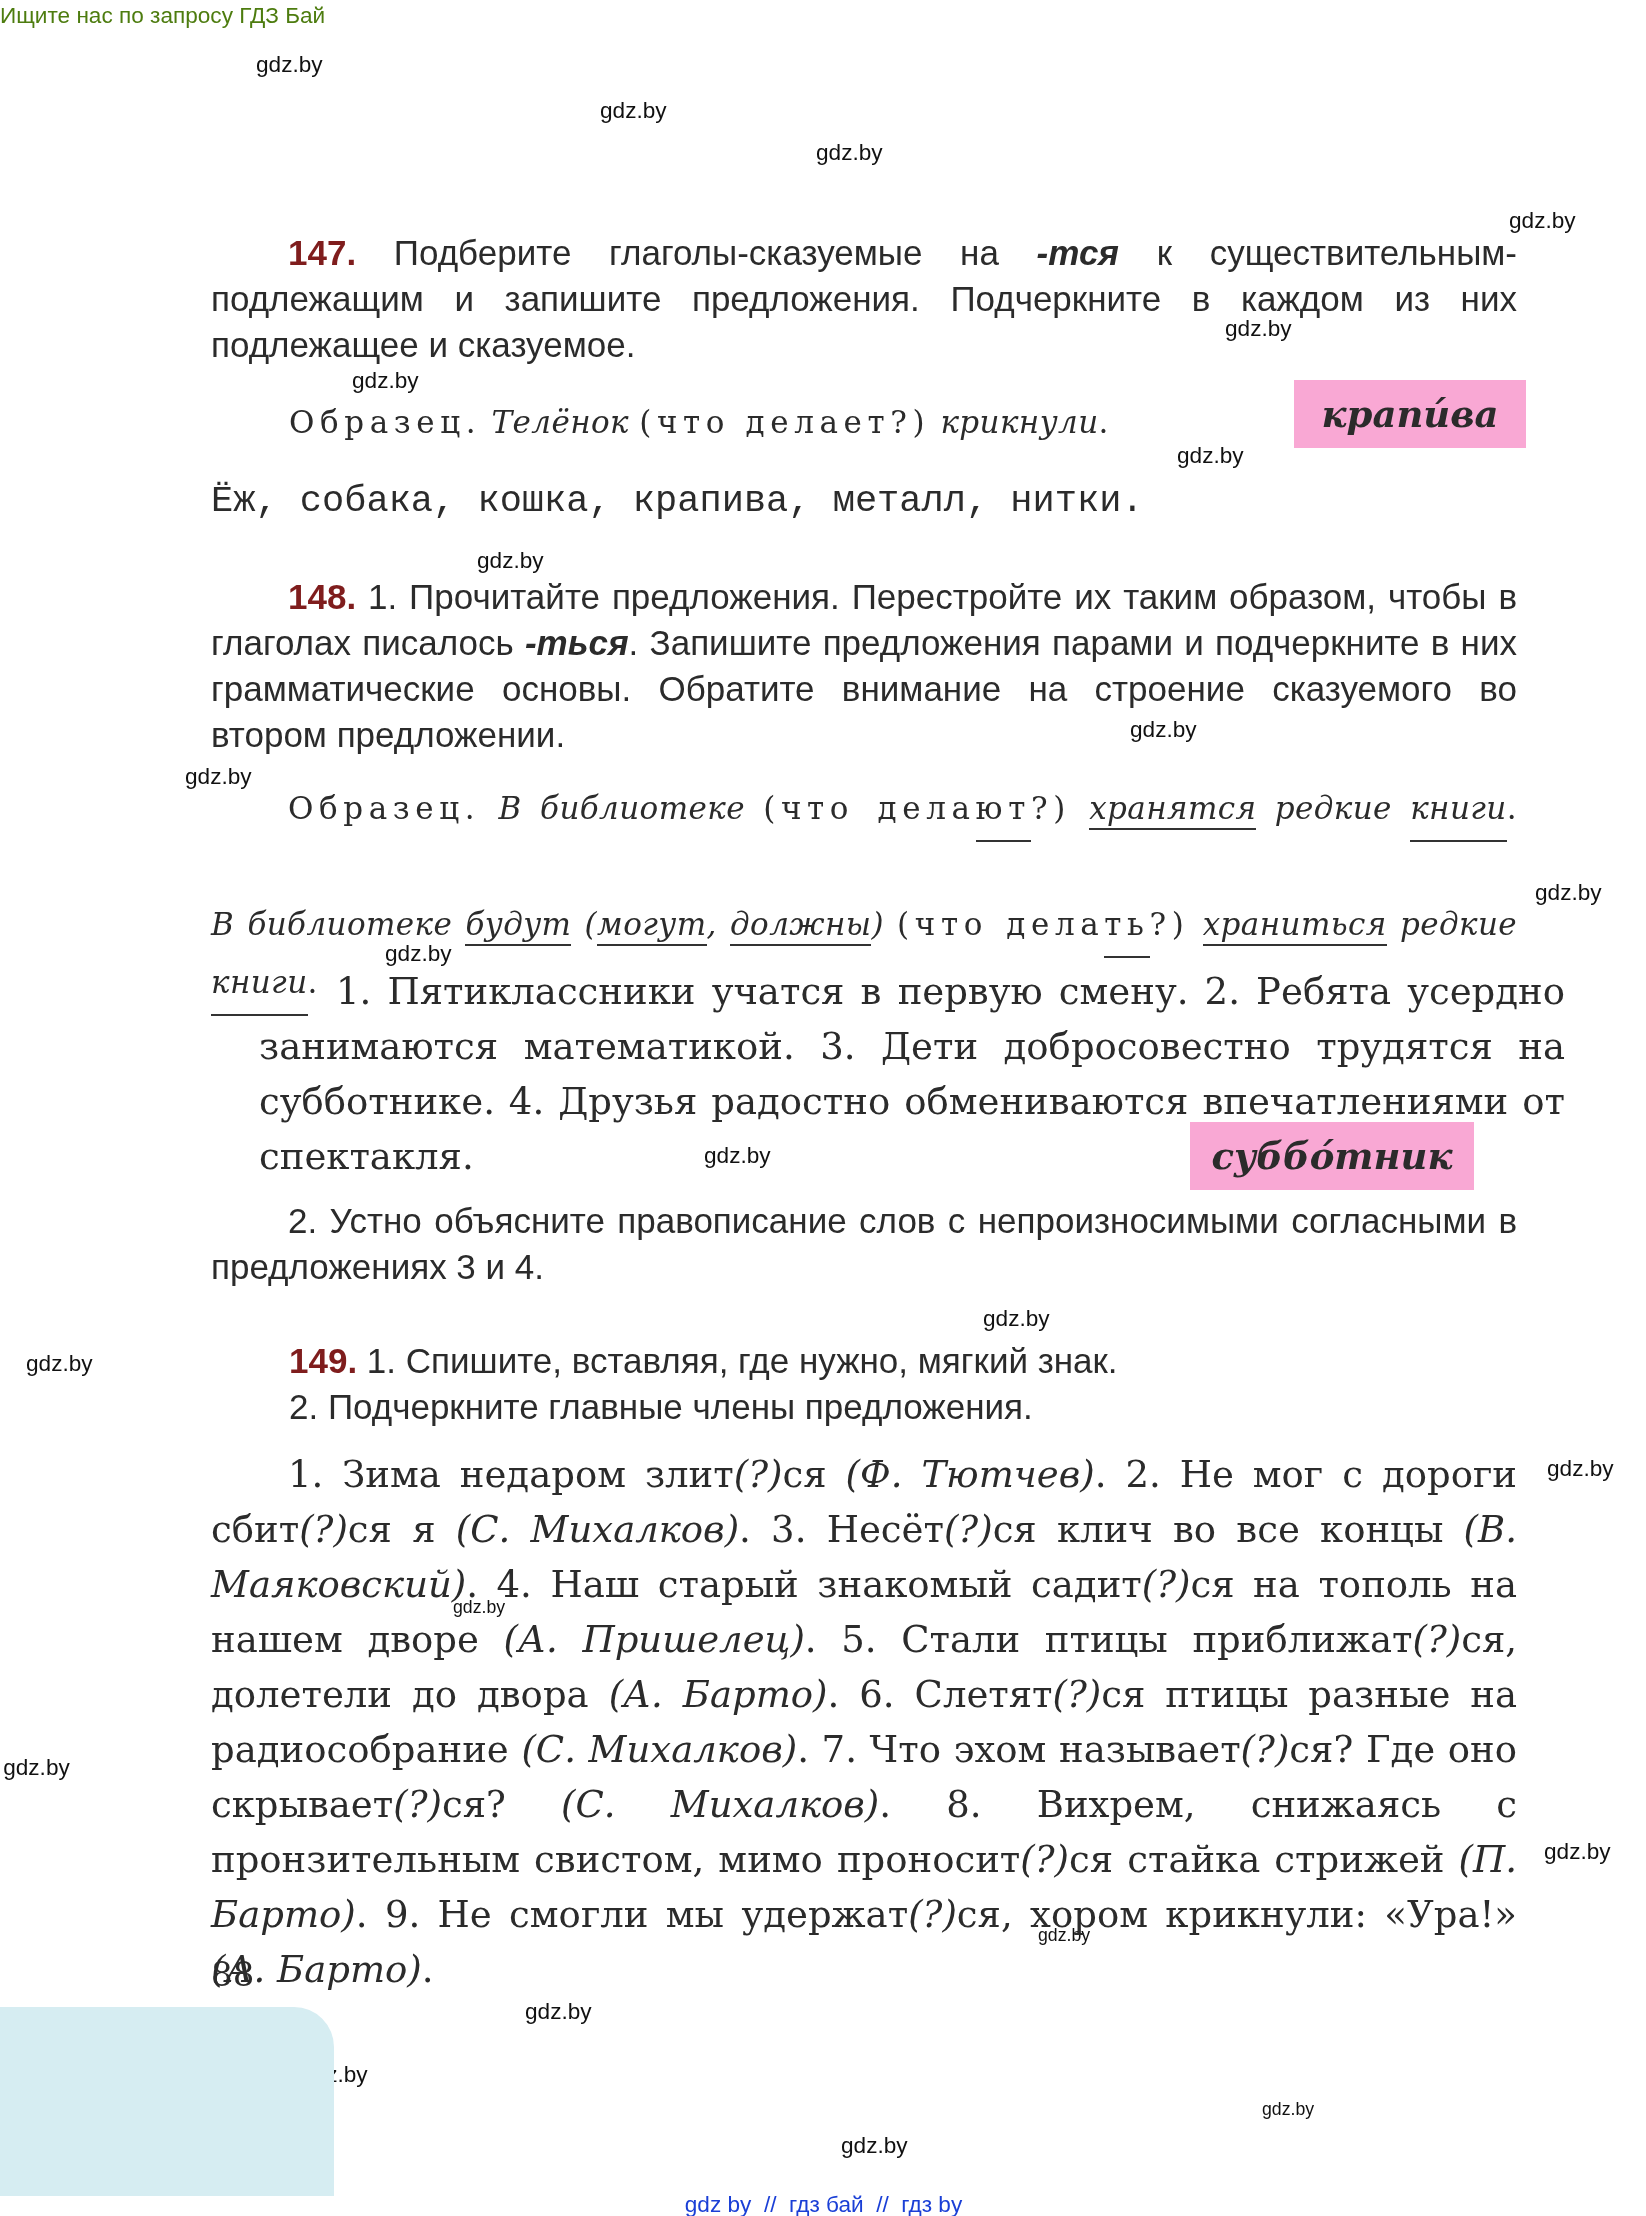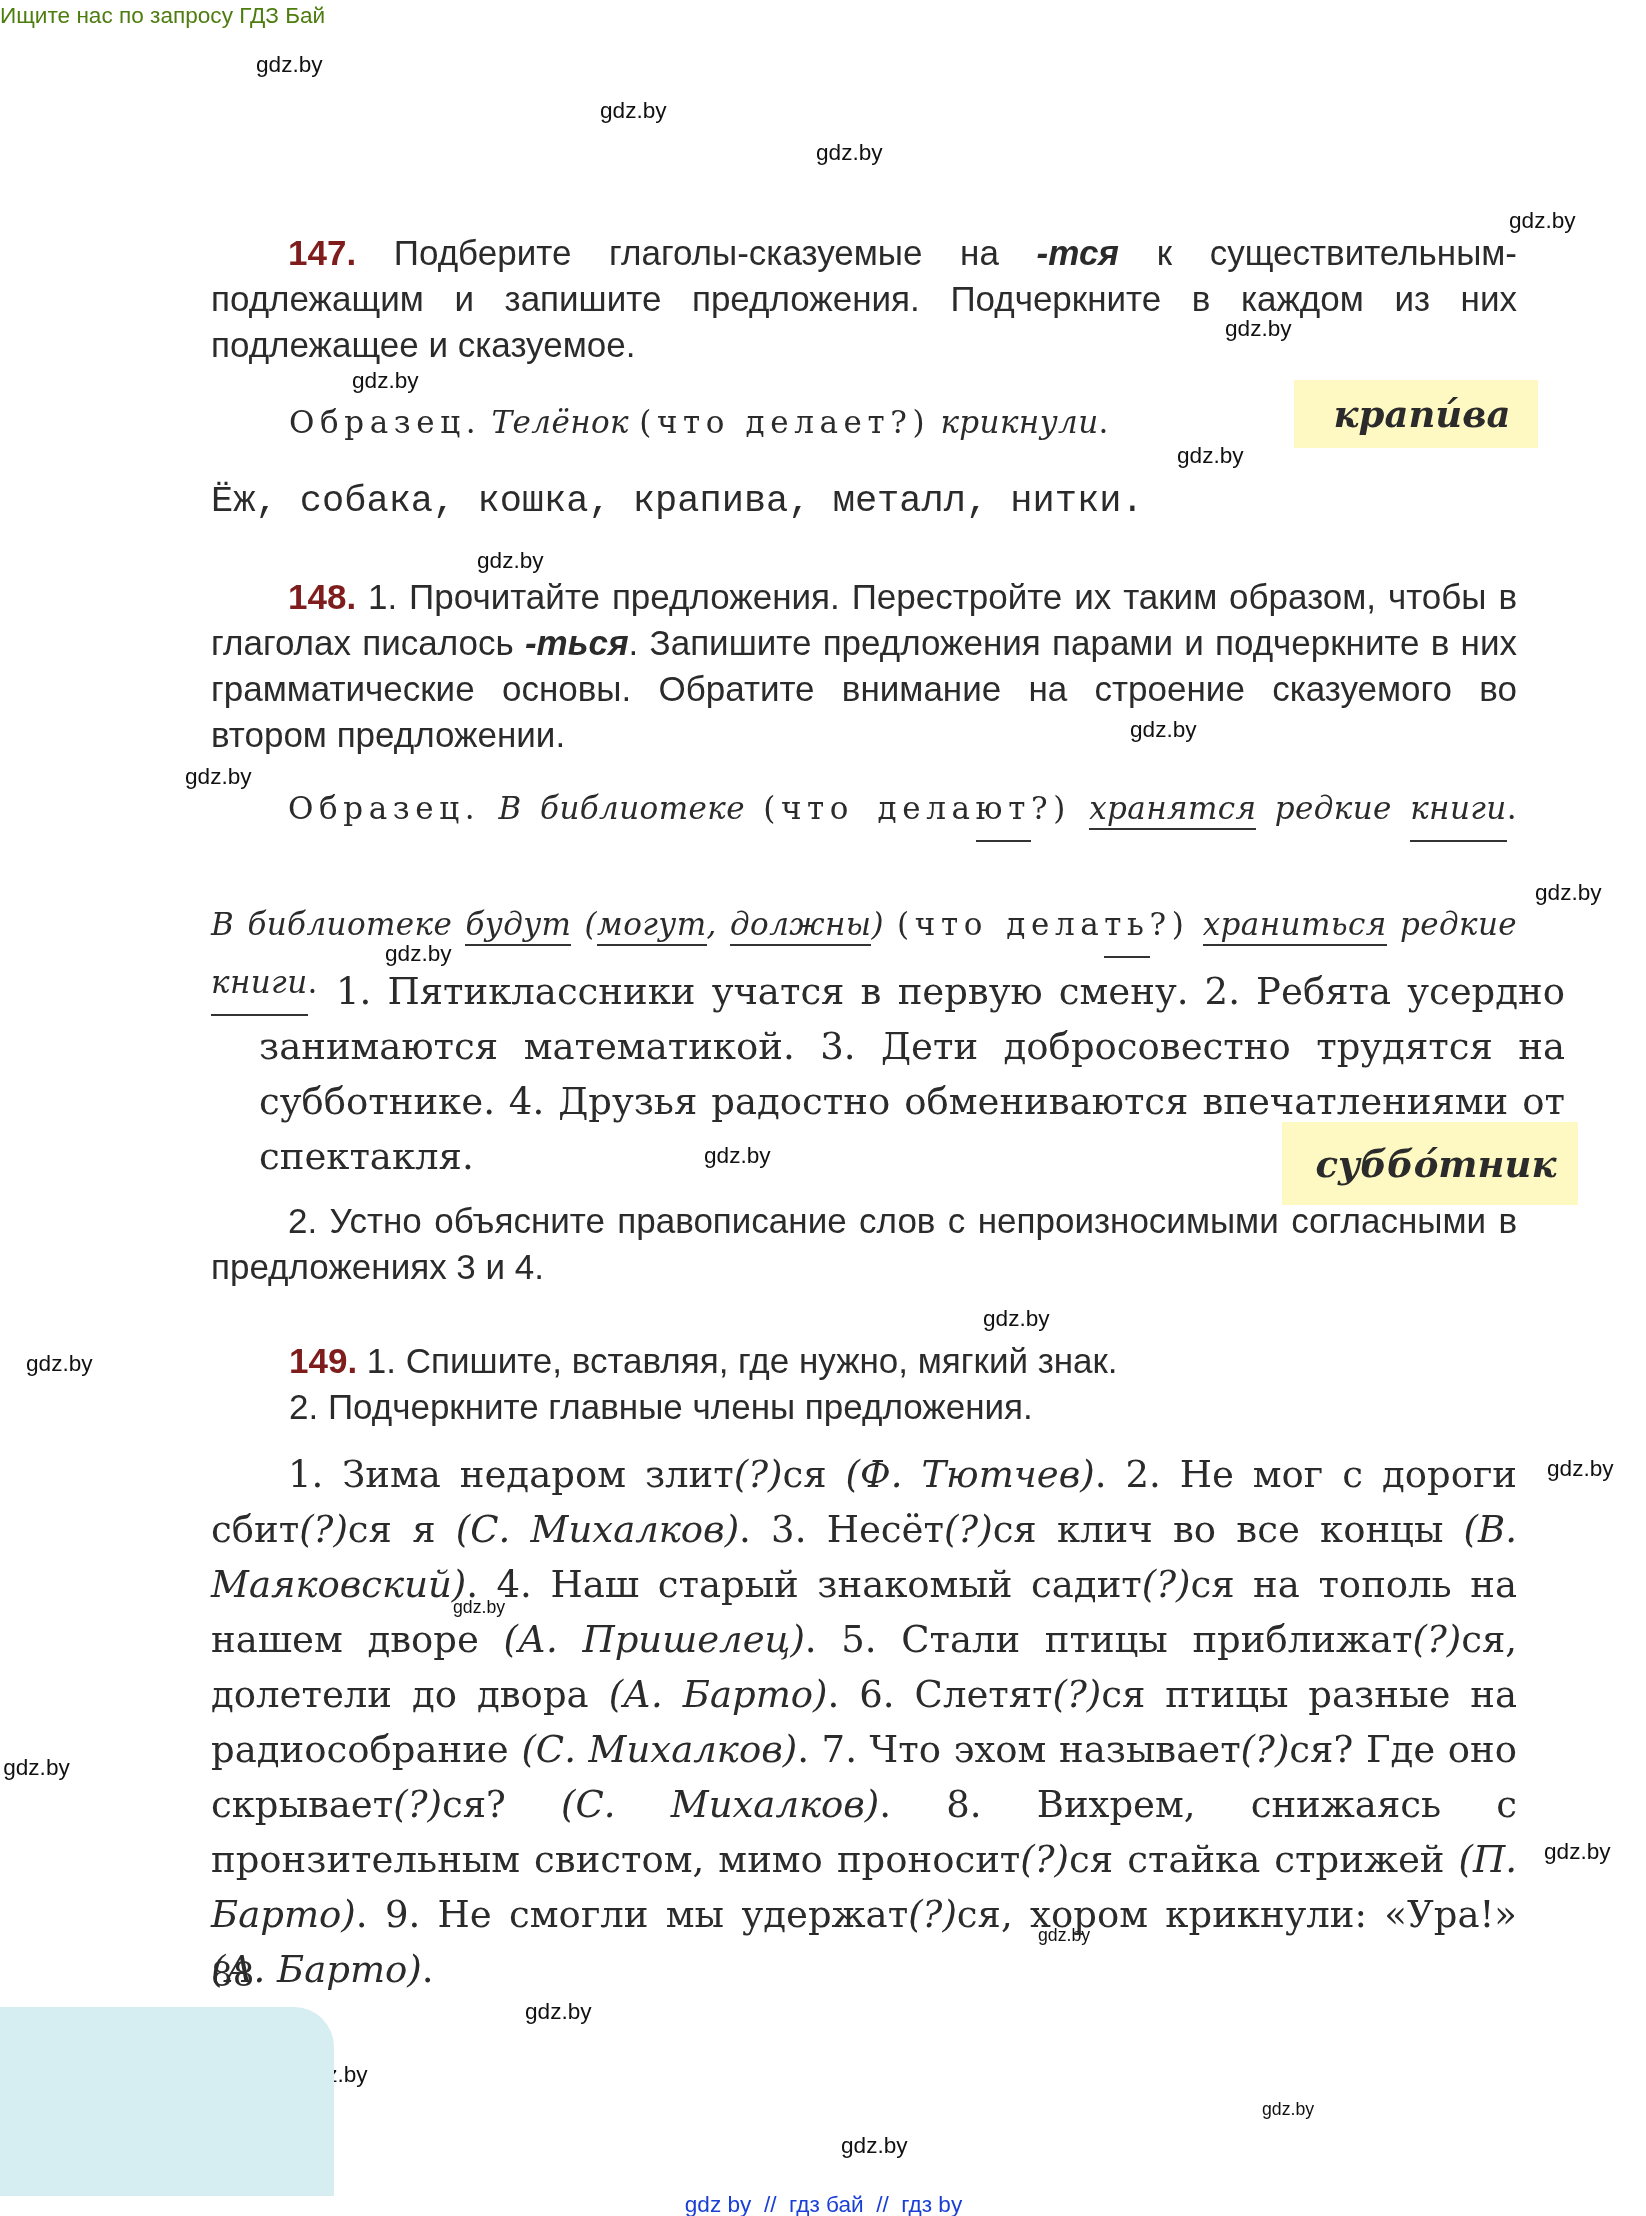--- a/index.html
+++ b/index.html
@@ -21,23 +21,23 @@
   .num { color: #7f1d1d; font-weight: bold; }
   .indent { text-indent: 77px; }
   .em-b { font-weight: bold; font-style: italic; }
   .sample { font-size: 31px; line-height: 58px; letter-spacing: 0.4px; }
   .spaced { letter-spacing: 5.6px; }
   .it { font-style: italic; }
   .u1 { border-bottom: 2.4px solid #333; padding-bottom: 14px; }
   .u2 { border-bottom: 2.4px double #333; padding-bottom: 1.6px; margin-top: 25px; }
   .body-serif { font-size: 37px; line-height: 55px; }
   .word-box {
-    position: absolute; background: #fef9c3;
+    position: absolute; background: #f9a8d4;
     font-family: "DejaVu Serif", serif; font-weight: bold; font-style: italic;
-    font-size: 37px; color: #2b2b2b; display: flex; align-items: center; justify-content: center; padding-left: 12px;
+    font-size: 37px; color: #2b2b2b; display: flex; align-items: center; justify-content: center;
   }
   .page-tab {
     left: 0; top: 2007px; width: 334px; height: 189px; background: #d6edf2;
     border-top-right-radius: 40px;
   }
   .page-num { left: 211px; top: 1954px; font-family: "DejaVu Serif", serif; font-size: 34px; color: #2b2b2b; }
   .footer-links { left: 0; width: 1647px; top: 2192px; text-align: center; font-size: 22.6px; color: #1a3fd6; }
 </style>
 </head>
 <body>
@@ -105,21 +105,21 @@
   <span class="it">(</span><span class="it u2">могут</span><span class="it">,</span>
   <span class="it u2">должны</span><span class="it">)</span>
   <span class="spaced"><span>(что дела</span><span class="u1">ть</span><span>?)</span></span>
   <span class="it u2">храниться</span>
   <span class="it">редкие</span>
   <span class="it u1">книги</span><span>.</span>
 </div>
 
 <div class="para serif body-serif indent" style="top:964px;margin-left:48px;">1. Пятиклассники учатся в первую смену. 2. Ребята усердно занимаются математикой. 3. Дети добросовестно трудятся на субботнике. 4. Друзья радостно обмениваются впечатлениями от спектакля.</div>
 
-<div class="word-box" style="left:1282px; top:1122px; width:284px; height:83px;">суббо́тник</div>
+<div class="word-box" style="left:1190px; top:1122px; width:284px; height:68px;">суббо́тник</div>
 
 <div class="para sans indent" style="top:1198px;">2. Устно объясните правописание слов с непроизносимыми согласными в предложениях 3 и 4.</div>
 
 <div class="abs sans" style="left:289px; top:1338px;">
   <span class="num">149.</span>
   <span>1. Спишите, вставляя, где нужно, мягкий знак.</span>
 </div>
 <div class="abs sans" style="left:289px; top:1384px;">2. Подчеркните главные члены предложения.</div>
 
 <div class="para serif body-serif indent" id="ex149-text" style="top:1447px;"><span>1. Зима недаром злит</span><span class="it">(?)</span><span>ся </span><span class="it">(Ф. Тютчев)</span><span>. 2. Не мог с дороги сбит</span><span class="it">(?)</span><span>ся я </span><span class="it">(С. Михалков)</span><span>. 3. Несёт</span><span class="it">(?)</span><span>ся клич во все концы </span><span class="it">(В. Маяковский)</span><span>. 4. Наш старый знакомый садит</span><span class="it">(?)</span><span>ся на тополь на нашем дворе </span><span class="it">(А. Пришелец)</span><span>. 5. Стали птицы приближат</span><span class="it">(?)</span><span>ся, долетели до двора </span><span class="it">(А. Барто)</span><span>. 6. Слетят</span><span class="it">(?)</span><span>ся птицы разные на радиособрание </span><span class="it">(С. Михалков)</span><span>. 7. Что эхом называет</span><span class="it">(?)</span><span>ся? Где оно скрывает</span><span class="it">(?)</span><span>ся? </span><span class="it">(С. Михалков)</span><span>. 8. Вихрем, снижаясь с пронзительным свистом, мимо проносит</span><span class="it">(?)</span><span>ся стайка стрижей </span><span class="it">(П. Барто)</span><span>. 9. Не смогли мы удержат</span><span class="it">(?)</span><span>ся, хором крикнули: «Ура!» </span><span class="it">(А. Барто)</span><span>.</span></div>

